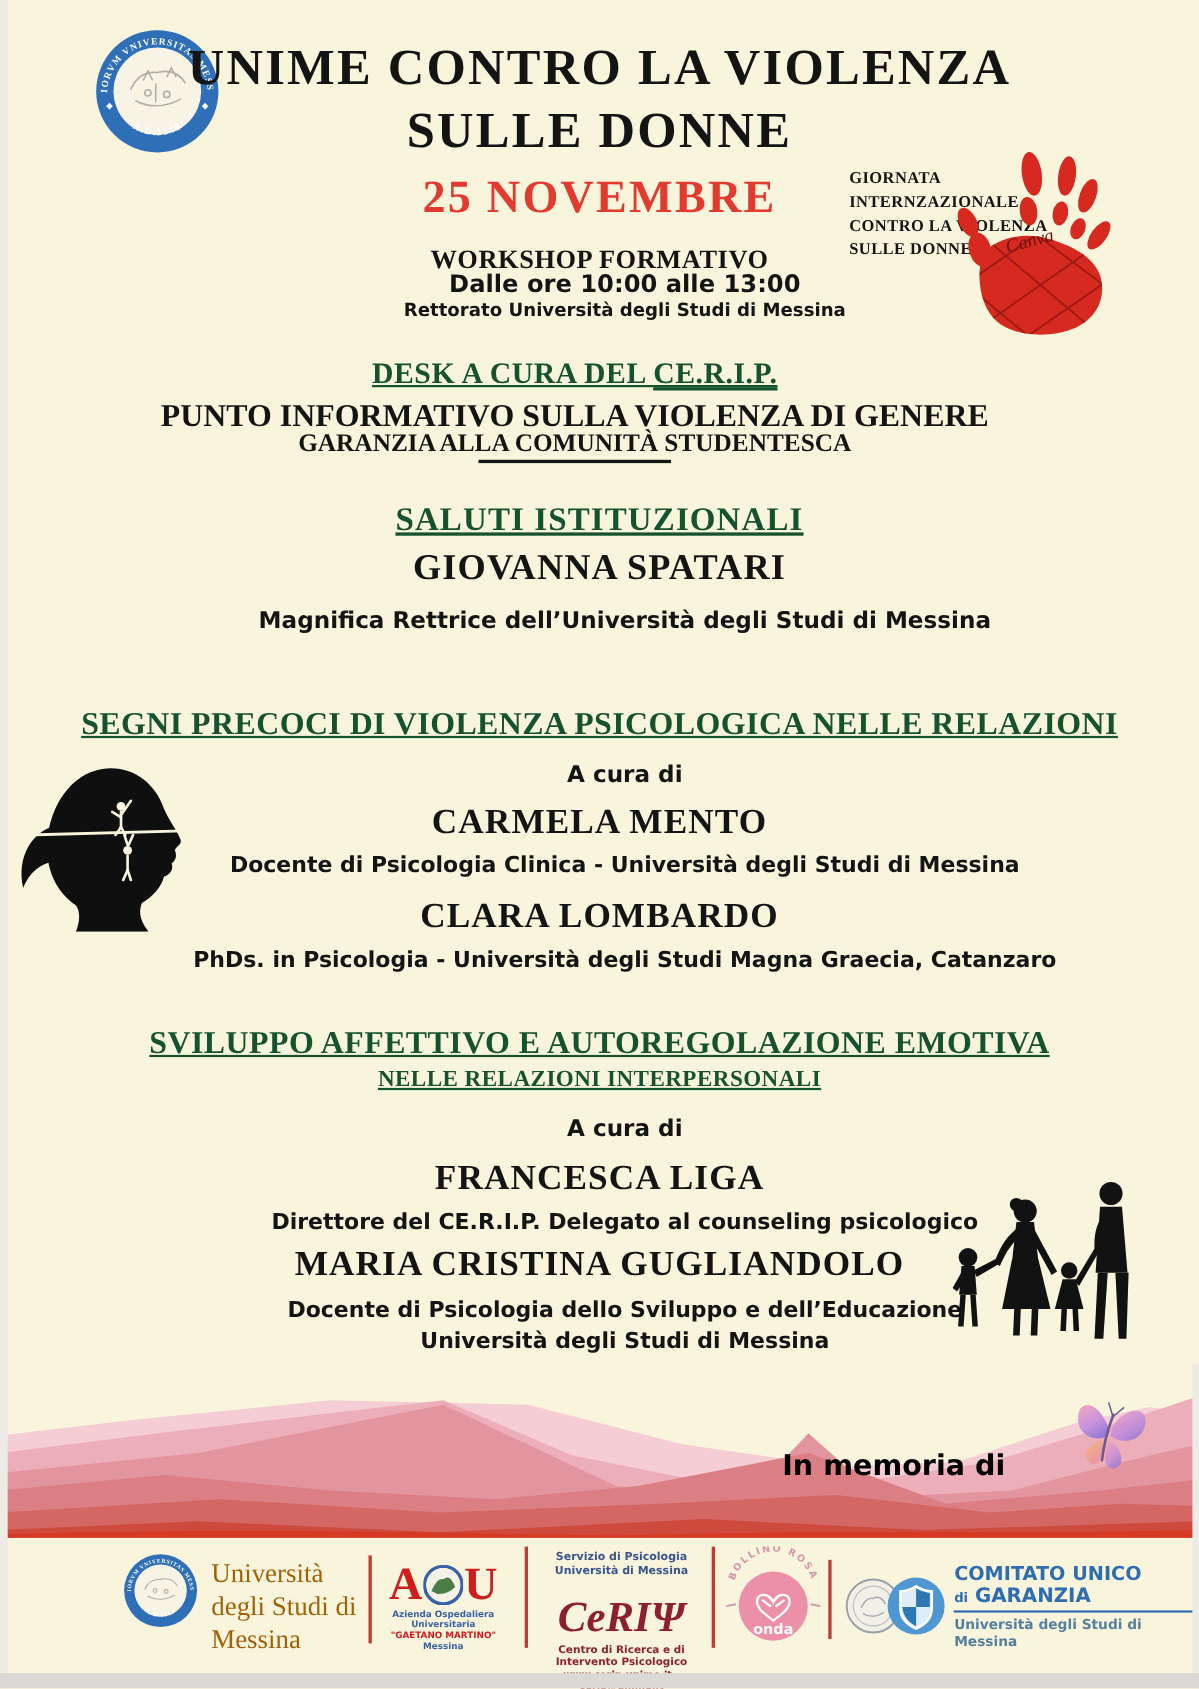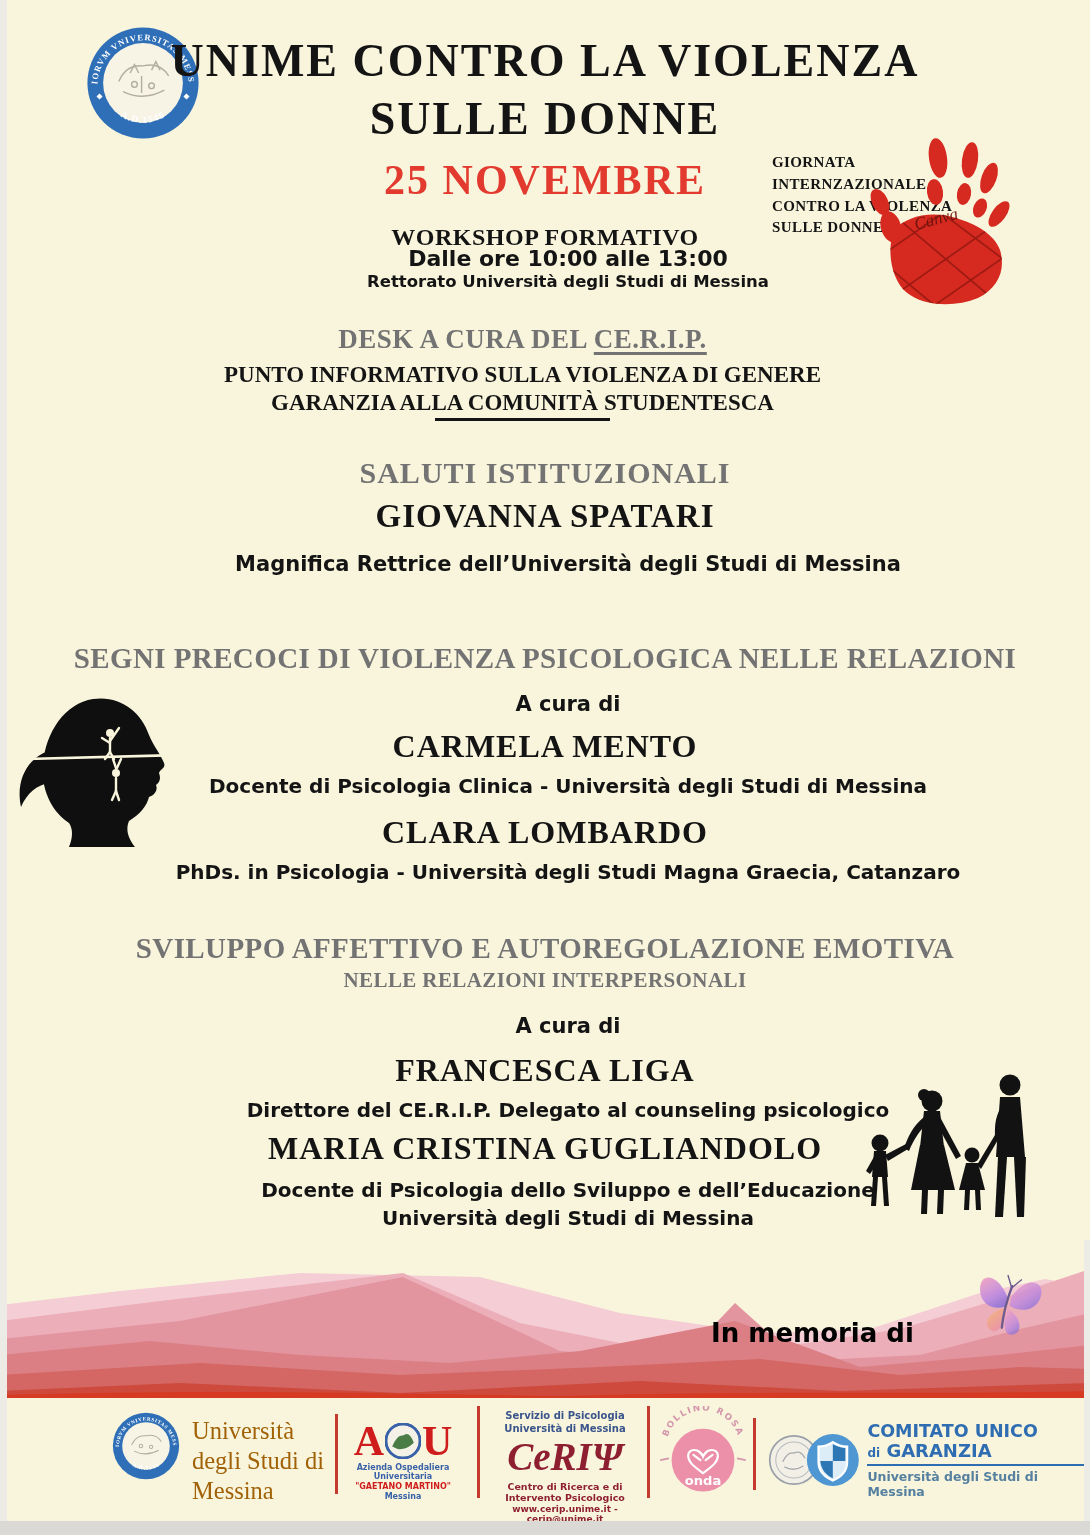--- a/index.html
+++ b/index.html
@@ -5,37 +5,37 @@
   html,body{margin:0;padding:0;}
   body{
     width:1090px;height:1535px;position:relative;overflow:hidden;
     background:#f9f5dc;
     font-family:"DejaVu Sans", sans-serif;color:#141414;
   }
   .abs{position:absolute;}
   .cw{left:0;width:1090px;text-align:center;}
   .stencil{font-family:"Liberation Serif", serif;font-weight:900;}
   .hand-font{font-family:"DejaVu Sans", sans-serif;font-weight:600;margin-left:23px;}
-  .red{color:#737373;}
+  .red{color:#14532d;text-decoration:underline;}
 
   
   .title1{top:34px;font-size:46px;letter-spacing:2px;}
   .title2{top:92px;font-size:46px;letter-spacing:2px;}
   .date{top:156px;font-size:42px;letter-spacing:2px;color:#e23a2e;}
   .giornata{left:752px;top:152px;width:235px;font-family:"Liberation Serif",serif;
     font-weight:900;font-size:15px;line-height:1.45;letter-spacing:.4px;margin-left:20px;}
   .workshop{top:224px;font-size:24px;letter-spacing:.5px;}
   .time{top:246px;font-size:22px;}
   .venue{top:272px;font-size:16.5px;}
 
   
   .deskw{left:0;width:1045px;text-align:center;}
   .desk-title{top:324px;font-size:27px;letter-spacing:.5px;}
   .desk-title .ul{text-decoration:underline;text-underline-offset:4px;text-decoration-thickness:3px;}
-  .punto1{top:362px;font-size:23px;}
+  .punto1{top:362px;font-size:29px;}
   .punto2{top:390px;font-size:23px;}
   .divider{left:435px;top:418px;width:175px;height:3px;background:#141414;}
 
   .saluti{top:456px;font-size:30px;letter-spacing:1px;}
   .spatari{top:498px;font-size:33px;letter-spacing:1px;}
   .spatari-role{top:552px;font-size:21px;}
 
   .segni{top:642px;font-size:29px;letter-spacing:.4px;}
   .acura1{top:692px;font-size:21px;}
   .mento{top:728px;font-size:32px;letter-spacing:1px;}
@@ -69,21 +69,21 @@
   .d3{left:647px;top:1406px;height:92px;}
   .d4{left:753px;top:1418px;height:72px;}
   .f-aou{left:347px;top:1420px;width:112px;text-align:center;}
   .f-aou .letters{display:flex;align-items:center;justify-content:center;gap:1px;}
   .f-aou .ltr{font-family:"Liberation Serif",serif;font-weight:900;font-size:42px;color:#cf1d1d;line-height:1;}
   .f-aou .l1,.f-aou .l3{font-size:8px;color:#3a62a8;font-weight:700;margin-top:1px;}
   .f-aou .l2{font-size:8px;color:#cf1d1d;font-weight:800;margin-top:1px;}
   .f-cerip{left:486px;top:1410px;width:158px;text-align:center;}
   .f-cerip .t{font-size:10px;font-weight:800;color:#39558c;line-height:1.25;}
   .f-cerip .logo{font-family:"Liberation Serif",serif;font-style:italic;font-weight:700;
-    font-size:39px;color:#8e1f31;line-height:1.05;margin-top:2px;}
+    font-size:39px;color:#8e1f31;line-height:1.05;margin-top:16px;}
   .f-cerip .b1{font-size:9.5px;font-weight:800;color:#8e1f31;margin-top:3px;}
   .f-cerip .b2{font-size:9px;font-weight:700;color:#8e1f31;margin-top:1px;}
   .f-onda{left:655px;top:1406px;}
   .f-cug{left:768px;top:1422px;display:flex;align-items:center;}
   .f-cug .txt{margin-left:8px;color:#2f6db2;}
   .f-cug .c1{font-size:17.5px;font-weight:800;line-height:1.05;}
   .f-cug .c2{font-size:18px;font-weight:800;border-bottom:2px solid #2f6db2;
     padding-bottom:2px;line-height:1.2;}
   .f-cug .c2 .di{font-size:12px;font-weight:700;}
   .f-cug .c3{font-size:12.5px;color:#55809f;font-weight:600;margin-top:3px;}

